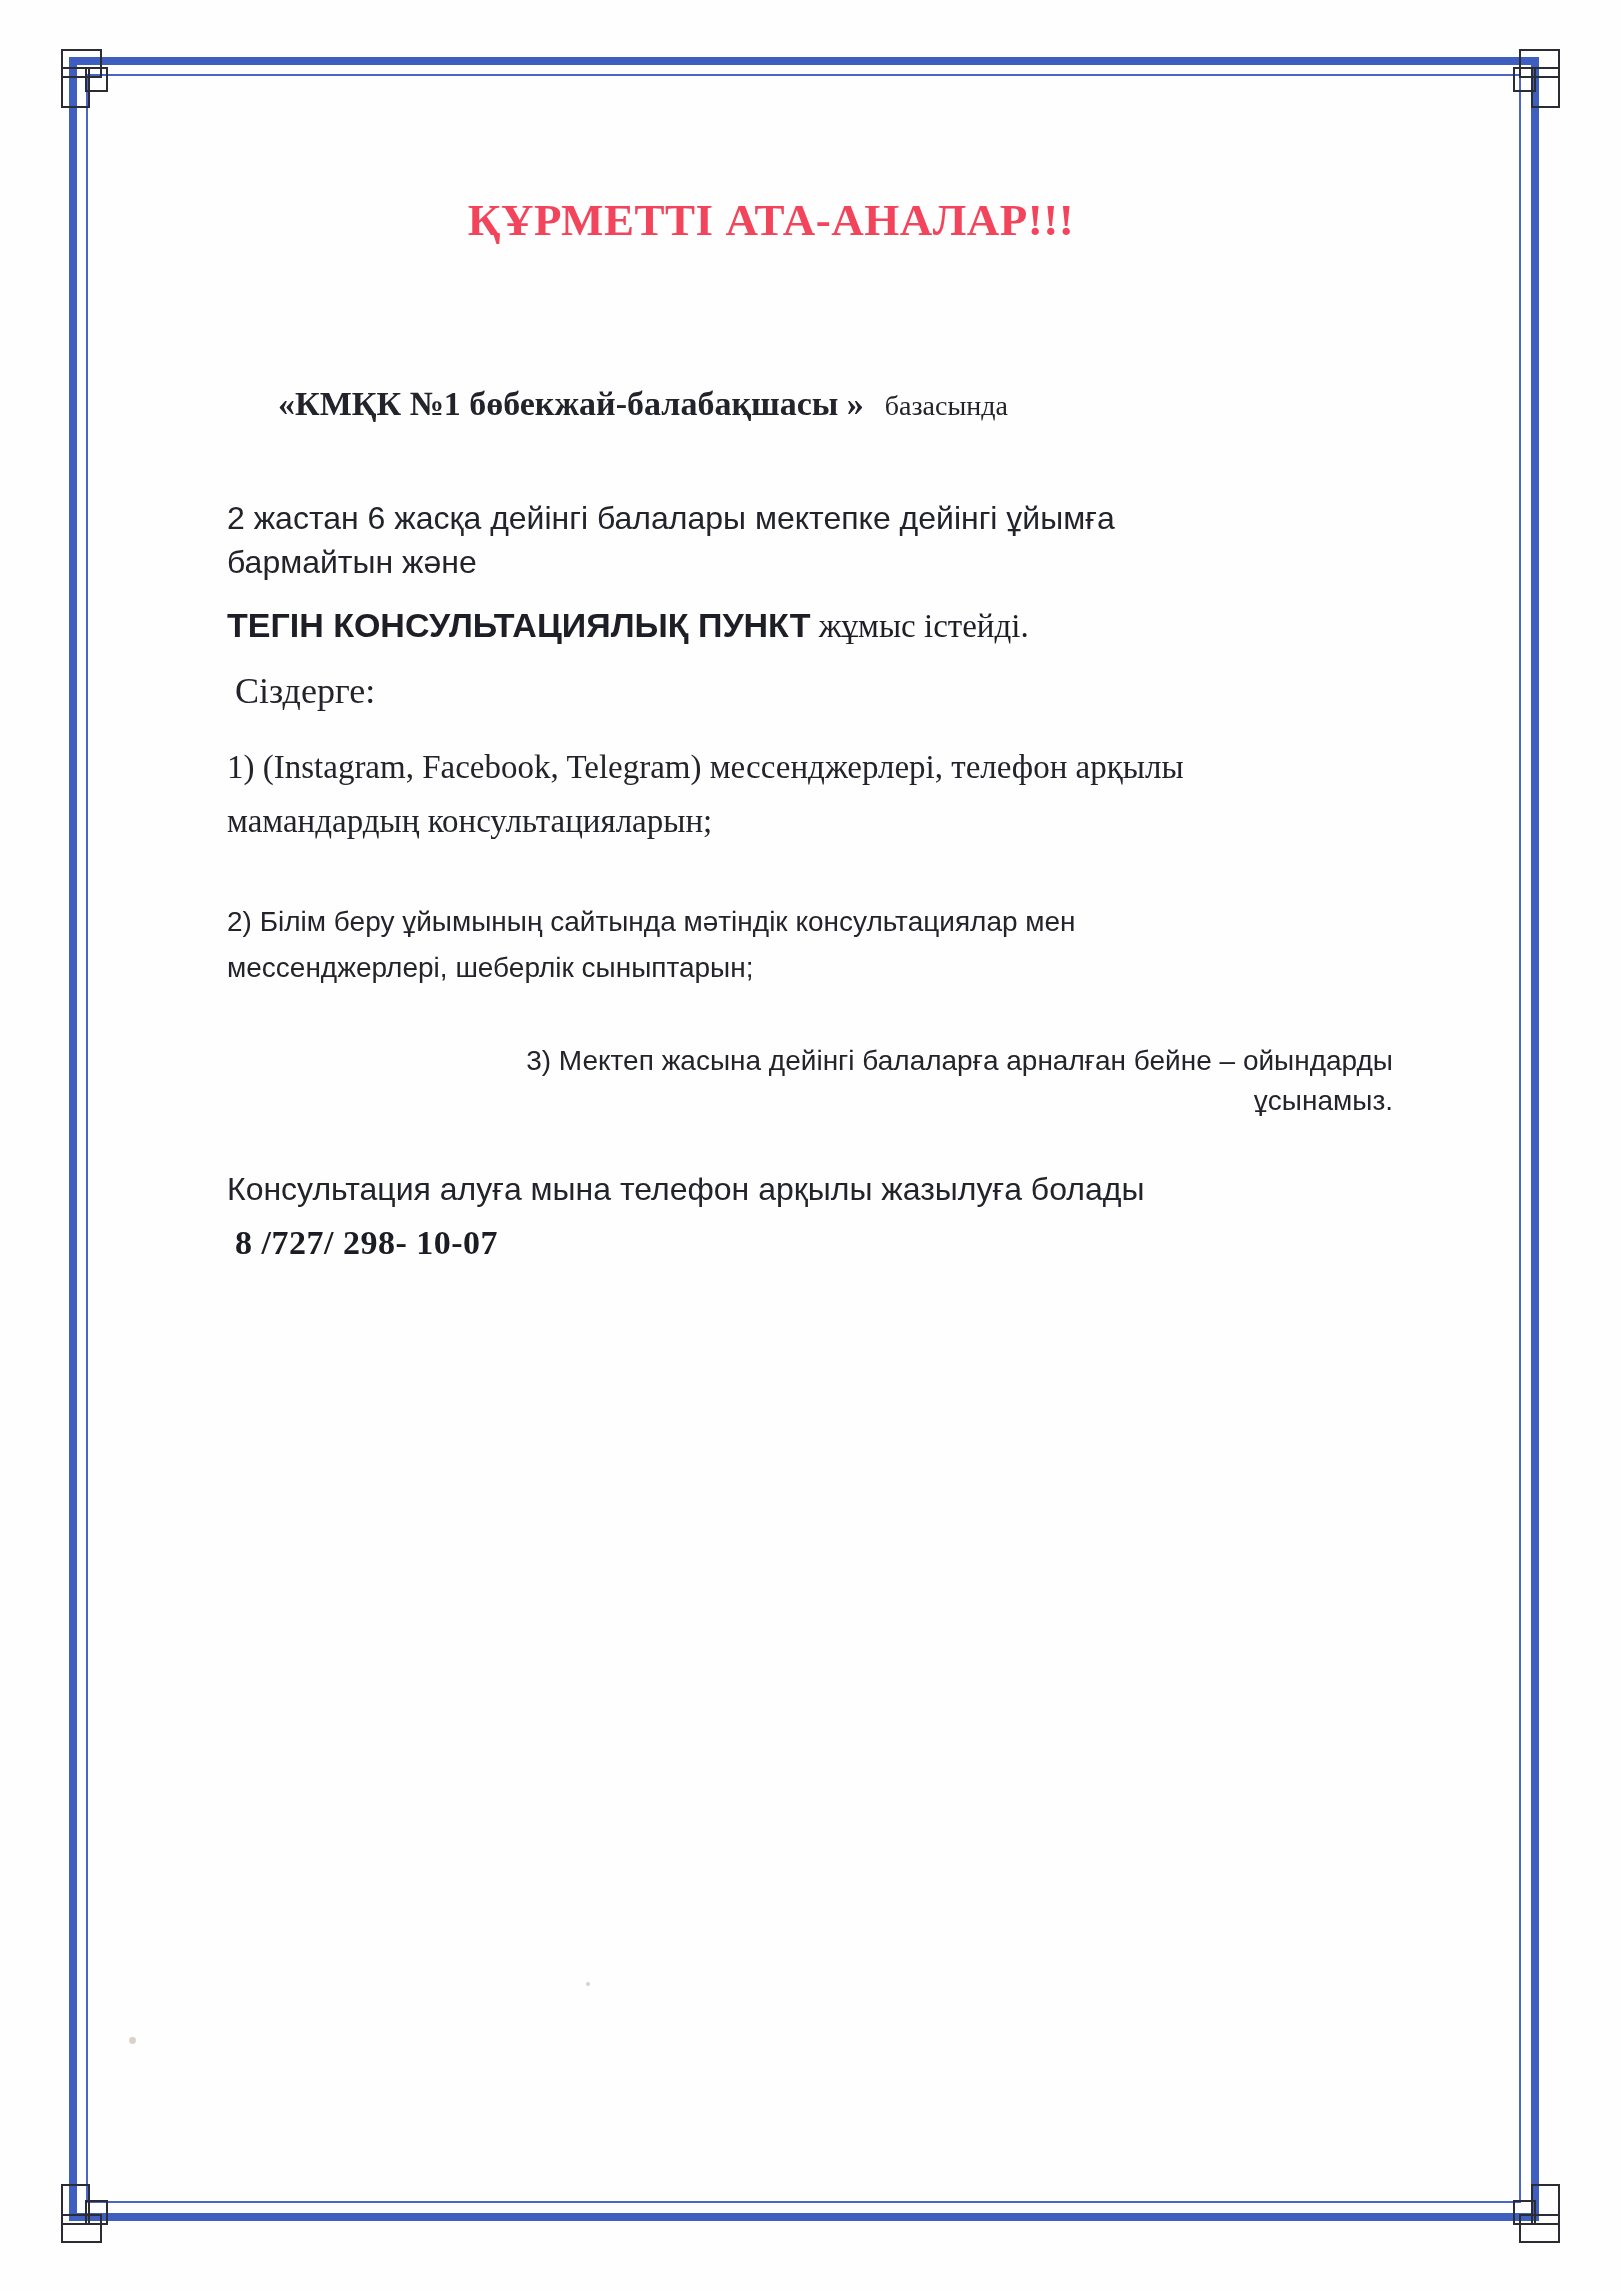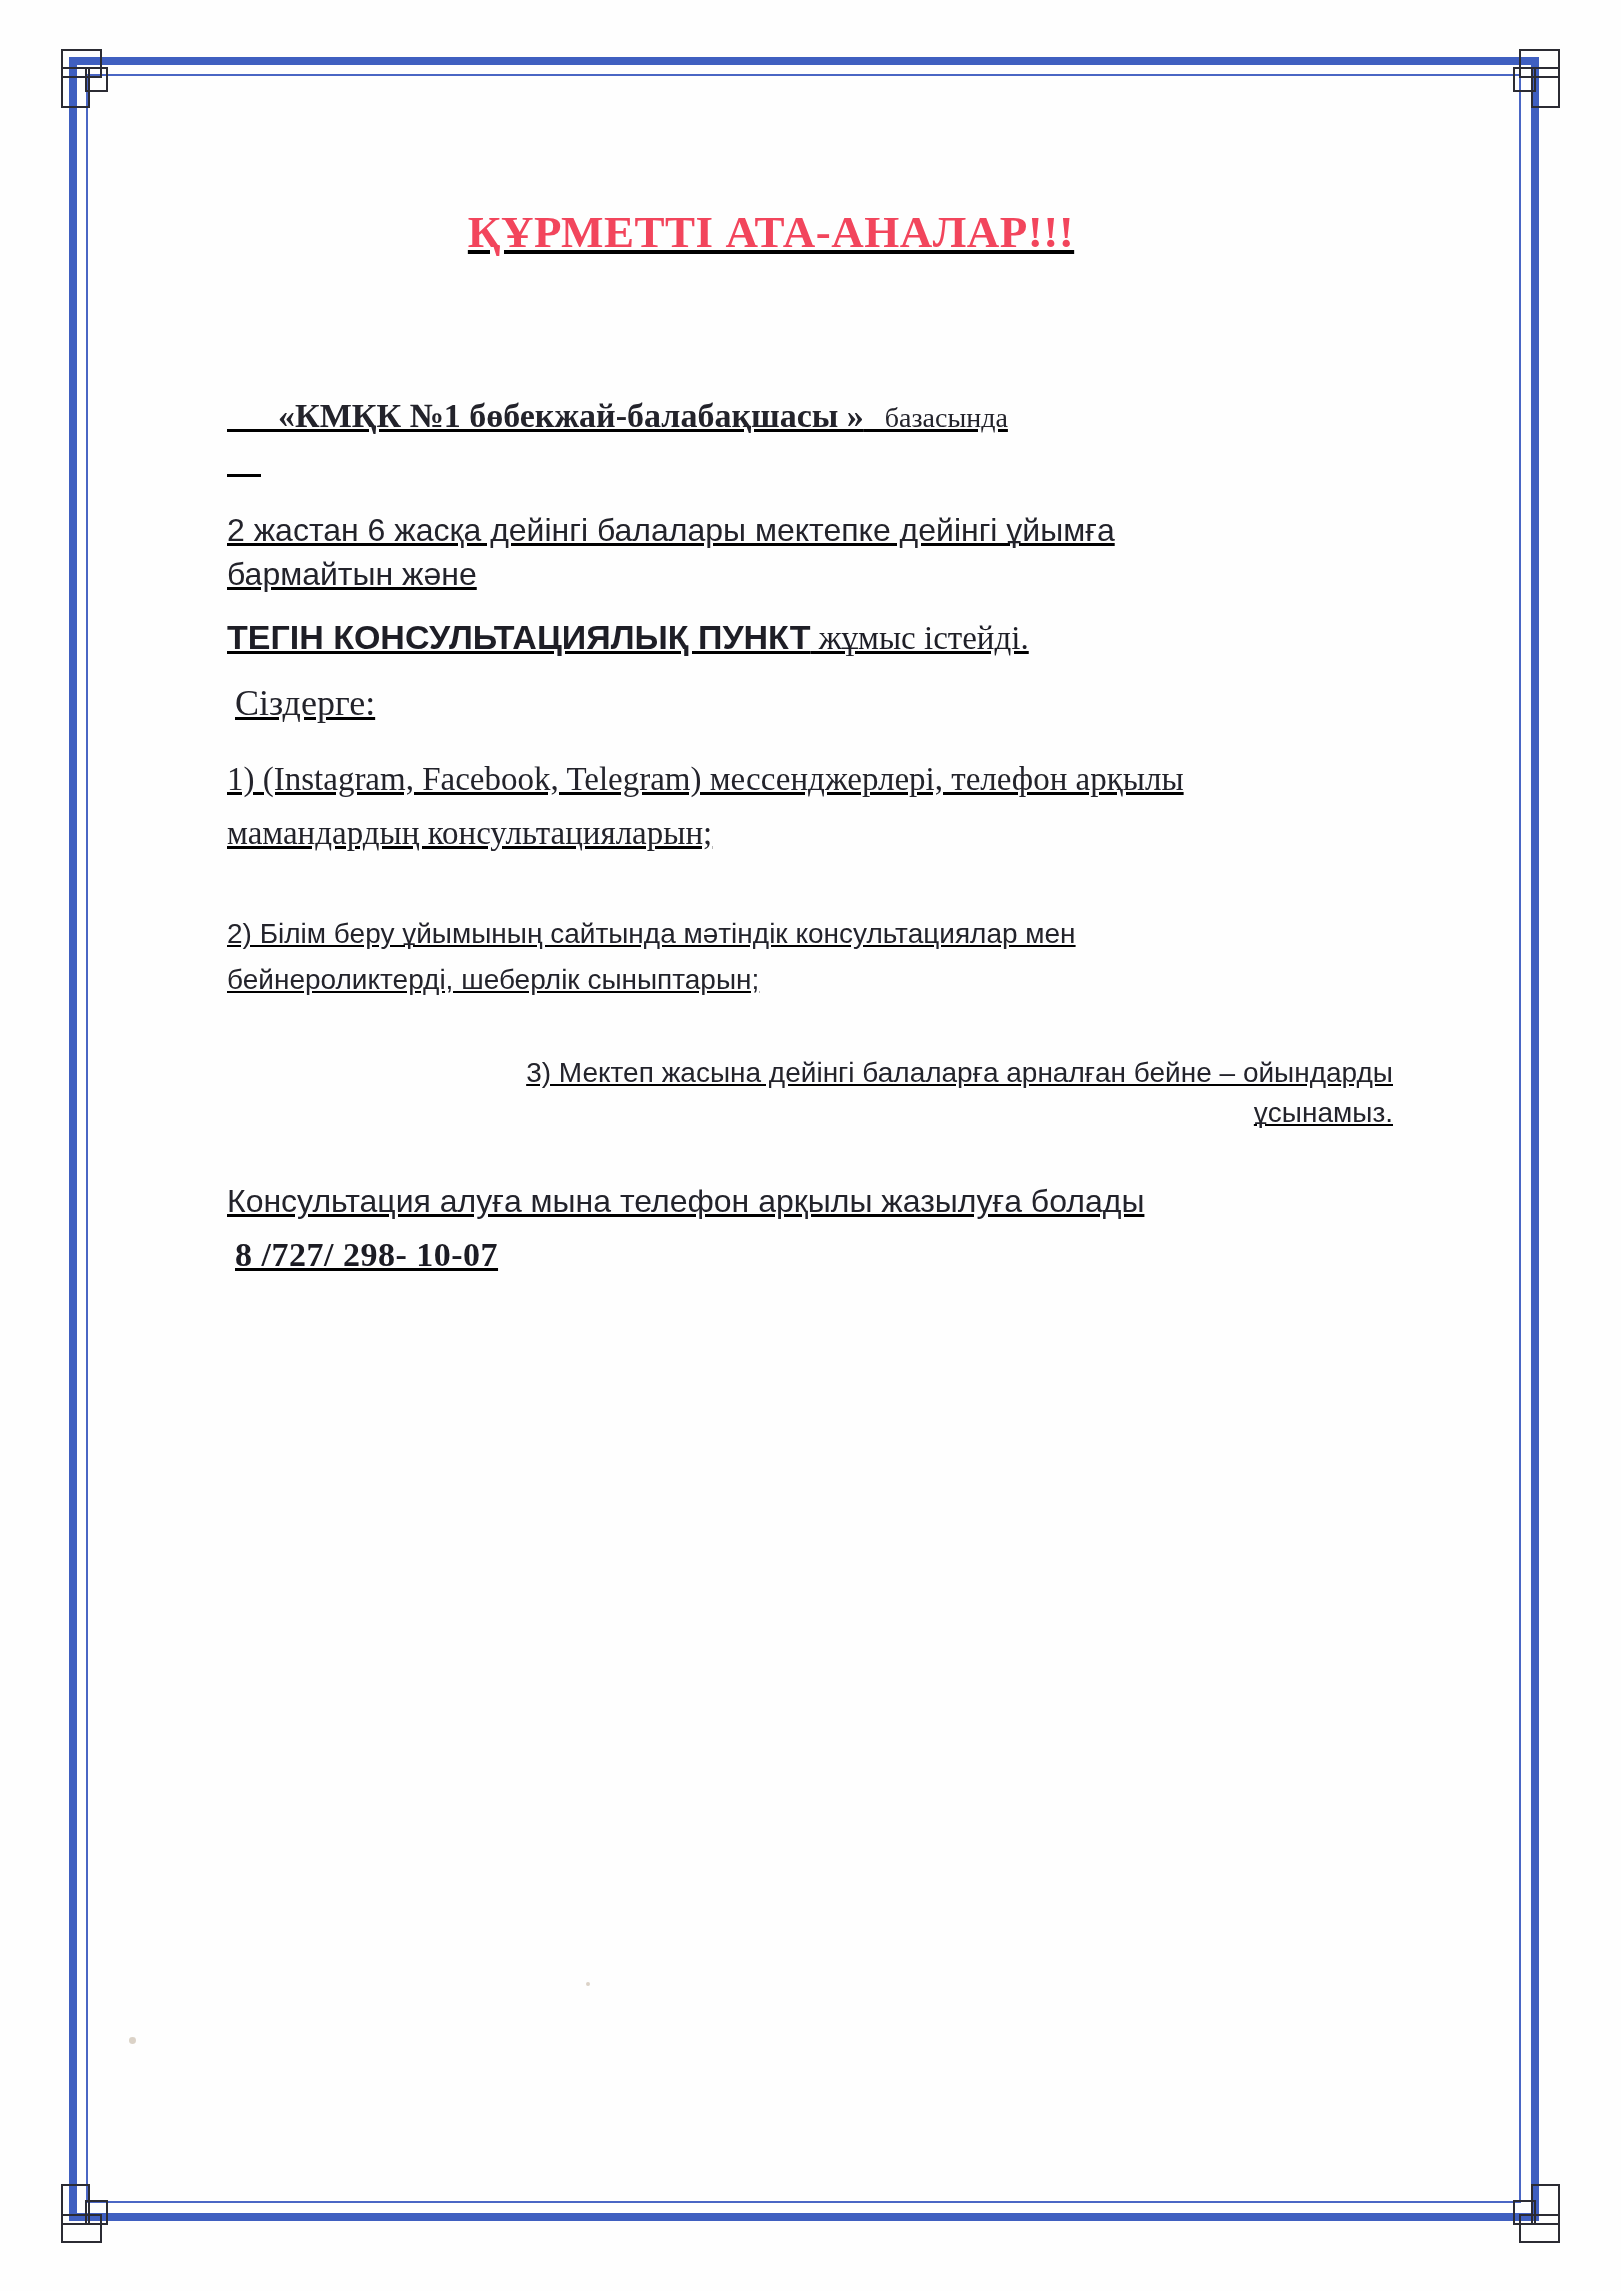--- a/index.html
+++ b/index.html
@@ -60,23 +60,22 @@
 
   .corner.tl { left: 61px;  top: 49px;  }
   .corner.tr { right: 61px; top: 49px;  transform: scaleX(-1); }
   .corner.bl { left: 61px;  bottom: 49px; transform: scaleY(-1); }
   .corner.br { right: 61px; bottom: 49px; transform: scale(-1,-1); }
 
   
   .content {
     position: absolute;
     left: 227px;
-    top: 206px;
+    top: 194px;
     width: 1166px;
-    text-decoration: underline;
   }
 
   .doc-title {
     color: #f2455c;
     font-family: "Liberation Serif", "DejaVu Serif", serif;
     font-weight: bold;
     font-size: 45px;
     letter-spacing: 0.5px;
     text-align: center;
     margin: 0 0 90px 0;
@@ -221,21 +220,21 @@
 
     <p class="addressee">Сіздерге:</p>
 
     <p class="item mixed">
       <span>1) (Instagram, Facebook, Telegram) мессенджерлері, телефон арқылы</span>
       <span class="second-line">мамандардың консультацияларын;</span>
     </p>
 
     <p class="item sans-item">
       <span>2) Білім беру ұйымының сайтында мәтіндік консультациялар мен</span>
-      <span class="second-line">бейнероликтерді, шеберлік сыныптарын;</span>
+      <span class="second-line">мессенджерлері, шеберлік сыныптарын;</span>
     </p>
 
     <p class="item sans-item" style="line-height:1.42;text-align:right;">
       <span>3) Мектеп жасына дейінгі балаларға арналған бейне – ойындарды</span>
       <span class="second-line">ұсынамыз.</span>
     </p>
 
     <p class="closing">Консультация алуға мына телефон арқылы жазылуға болады</p>
 
     <p class="phone">8 /727/ 298- 10-07</p>

